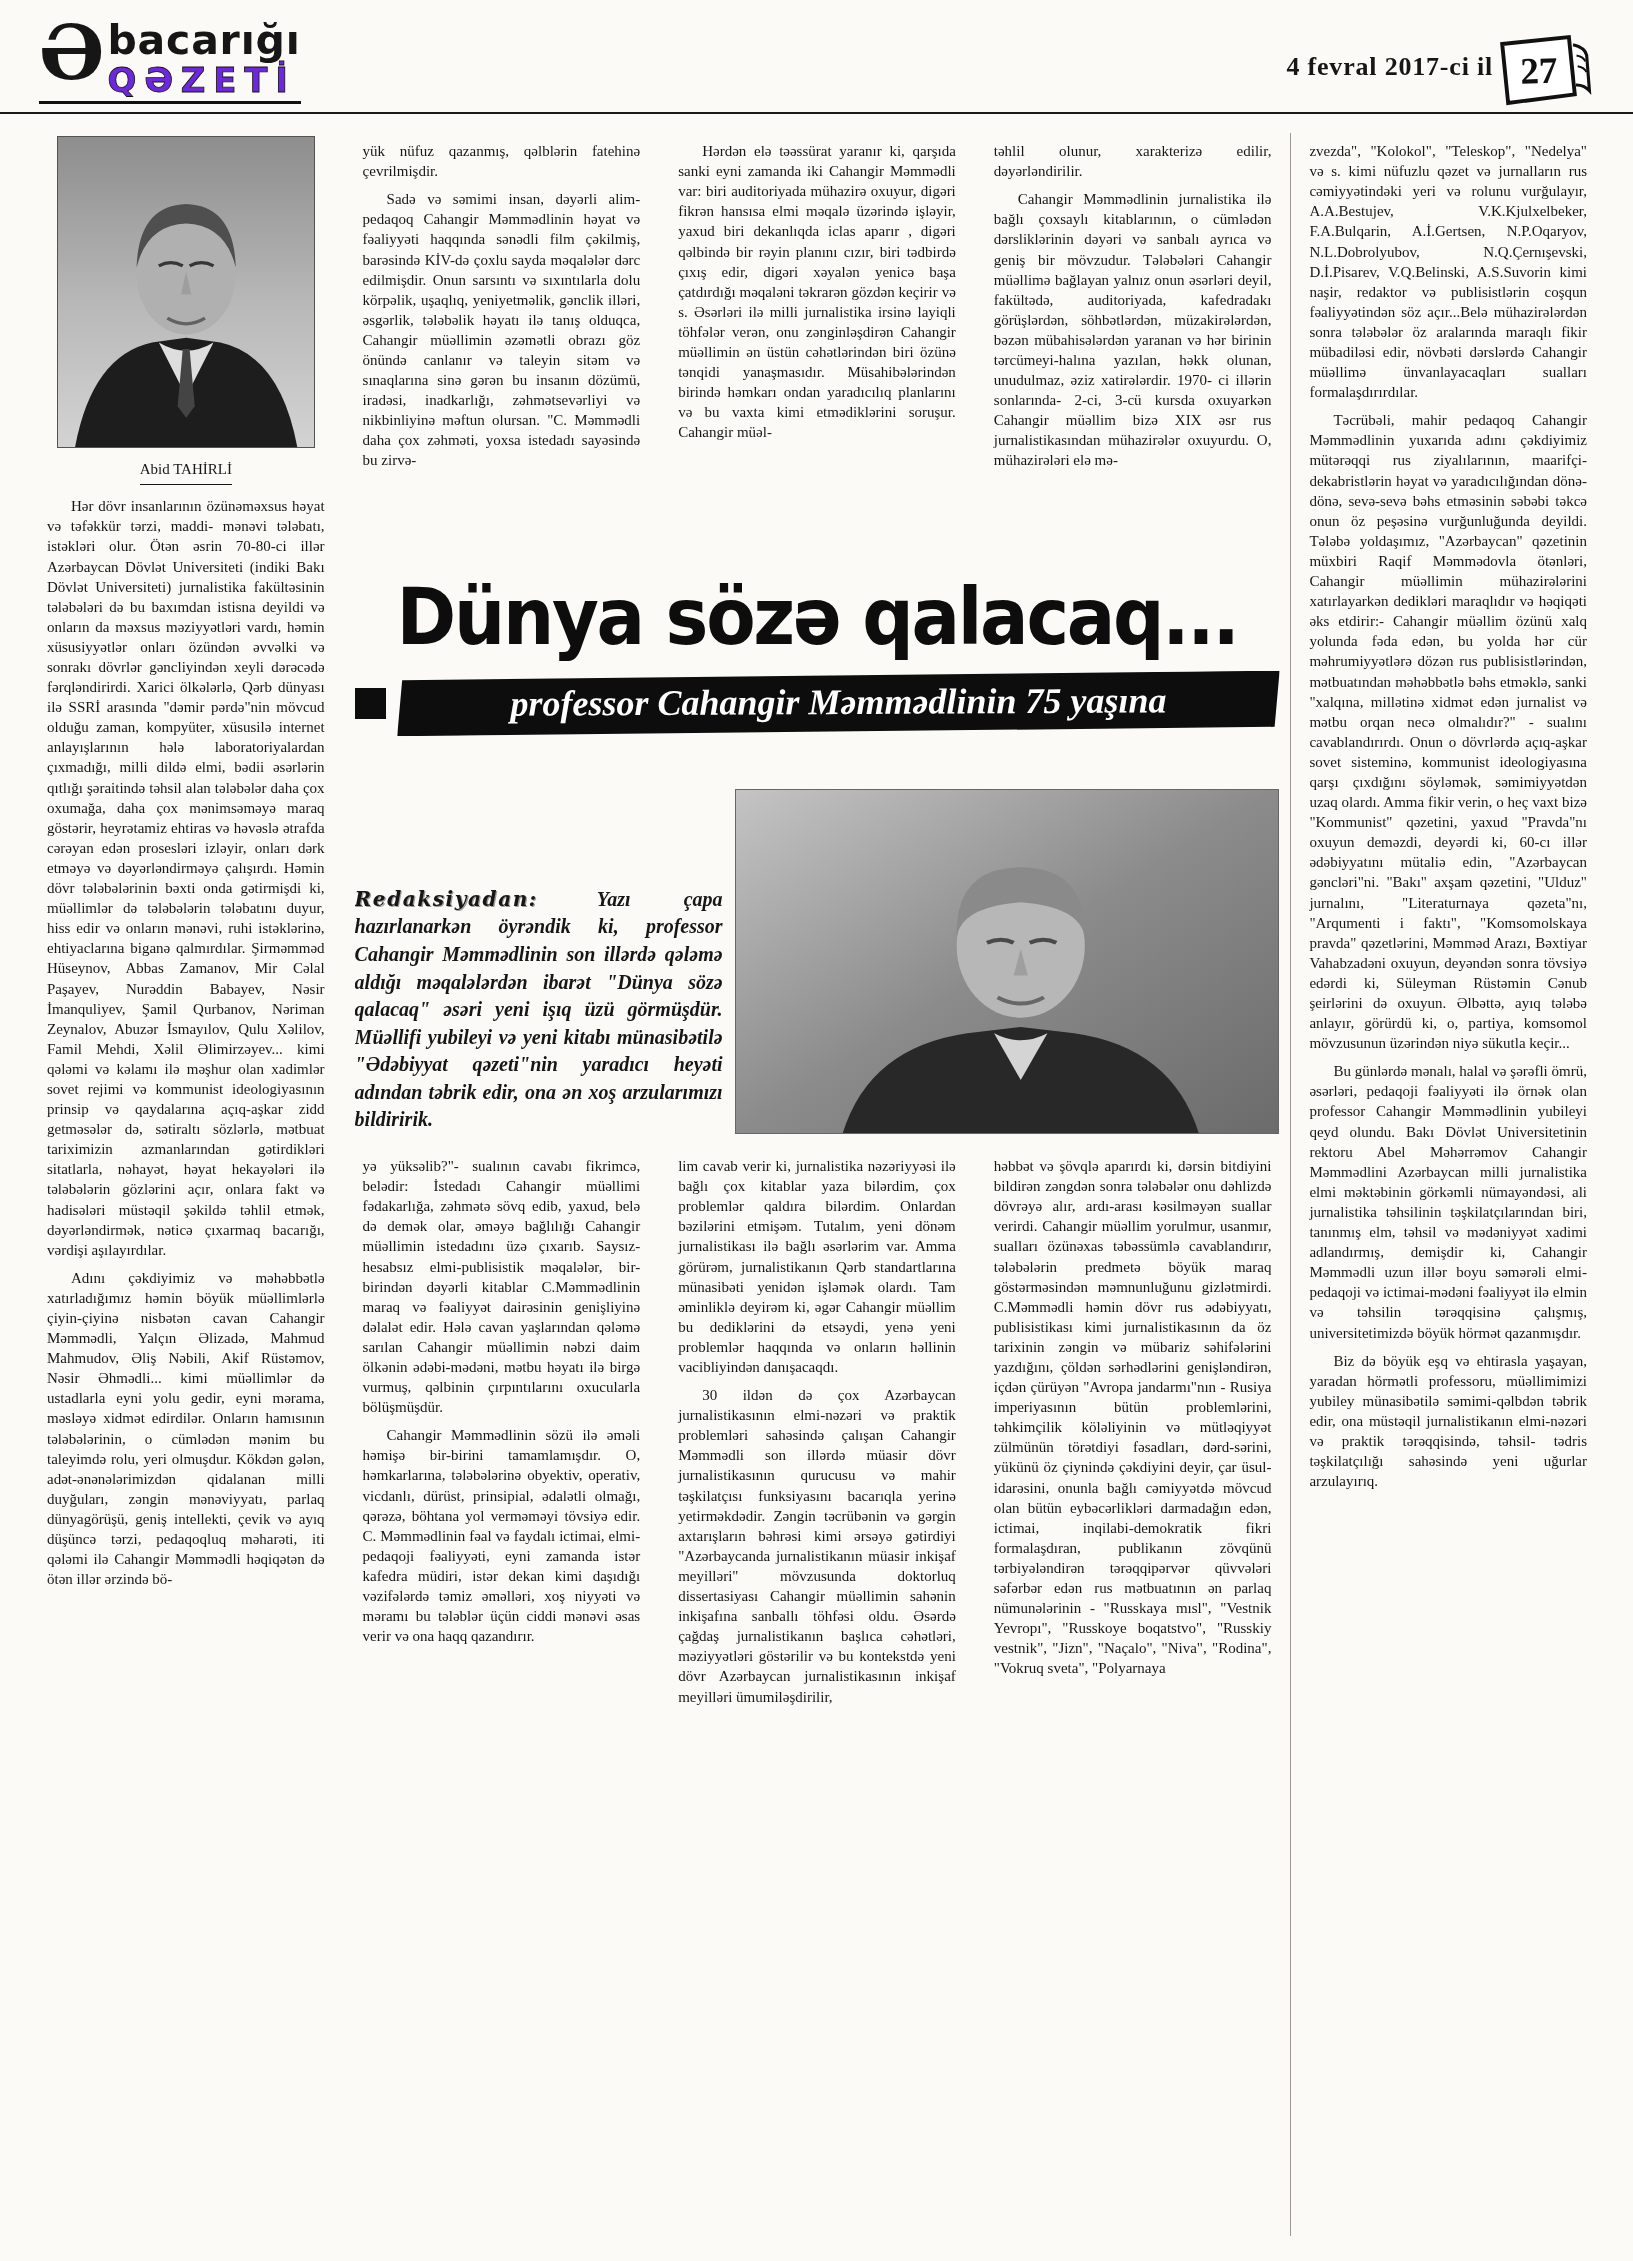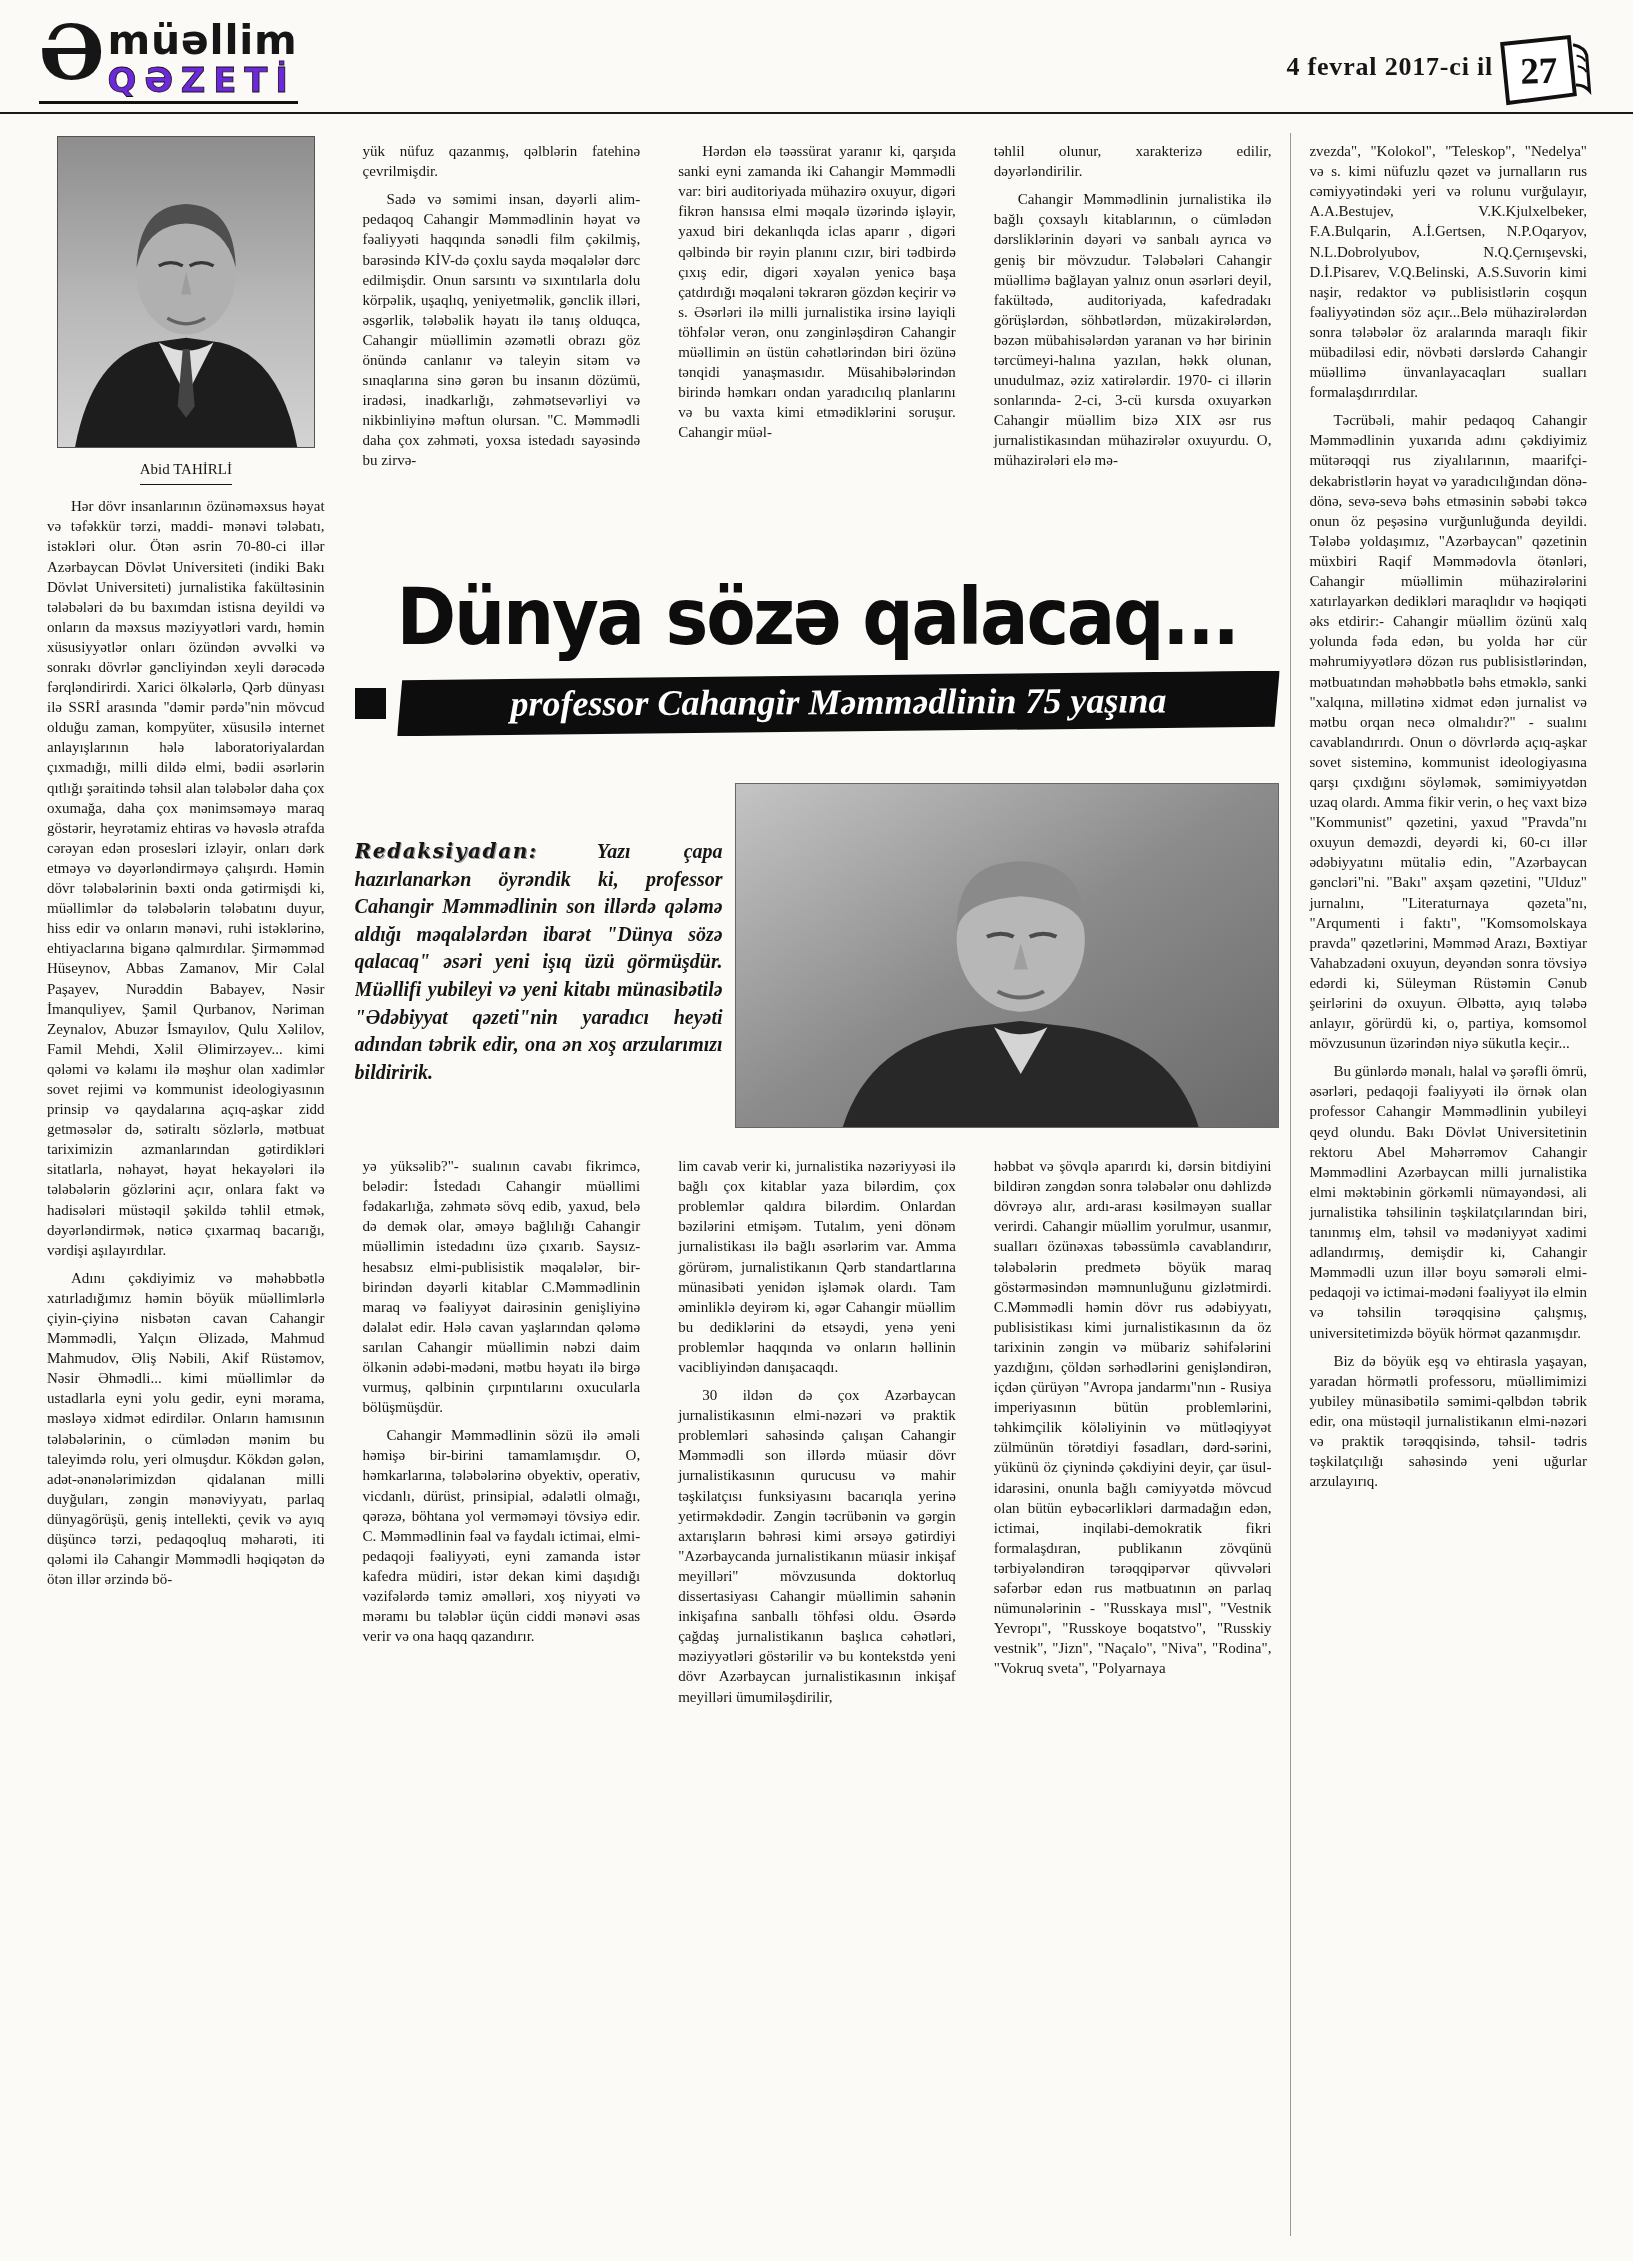--- a/index.html
+++ b/index.html
@@ -43,21 +43,21 @@
   }
   .col { font-size:15px; line-height:1.34; text-align:justify; }
   .col p { text-indent:1.6em; margin:8px; }
   .cont p:first-child { text-indent:0; }
   .col-1 { grid-column:1; grid-row:1 / 5; }
   .mt2 { grid-column:2; grid-row:1; }
   .mt3 { grid-column:3; grid-row:1; }
   .mt4 { grid-column:4; grid-row:1; }
   .mid-top { overflow:hidden; }
   .headline-block { grid-column:2 / 5; grid-row:2; padding-top:11px; }
-  .editorial { grid-column:2 / 5; grid-row:3; display:flex; gap:12px; align-items:center; overflow:hidden; padding-top:9.4px; }
+  .editorial { grid-column:2 / 5; grid-row:3; display:flex; gap:12px; align-items:flex-end; overflow:hidden; padding-top:9.4px; }
   .mb2 { grid-column:2; grid-row:4; }
   .mb3 { grid-column:3; grid-row:4; }
   .mb4 { grid-column:4; grid-row:4; }
   .mid-bottom { padding-top:14px; overflow:hidden; }
   .col-5 { grid-column:5; grid-row:1 / 5; border-left:0.8px solid #9a9890; padding-left:10px; margin-left:-11px; }
   
   .author-photo {
     width:88%; height:312px; margin:3.1px auto 0 auto; display:block;
     border:0.8px solid #555; filter:grayscale(1) contrast(1.05);
   }
@@ -98,21 +98,21 @@
 </style>
 </head>
 <body>
 
 <div class="page">
 
   <header class="masthead">
     <div class="logo">
       <span class="logo-schwa">Ə</span>
       <div class="logo-text">
-        <div class="logo-line1">müəllim</div>
+        <div class="logo-line1">bacarığı</div>
         <div class="logo-line2">QƏZETİ</div>
       </div>
     </div>
     <div class="head-right">
       <div class="issue-date">4 fevral 2017-ci il</div>
       <div class="page-box">
         <svg width="98" height="75" viewBox="0 0 126 96">
           <path d="M8 12 L94 6 L99 80 L13 88 Z" fill="#ffffff" stroke="#111" stroke-width="5"></path>
           <path d="M99 16 q15 4 17 14 l2 46 q-7 -8 -17 -8" fill="#ffffff" stroke="#111" stroke-width="4"></path>
           <path d="M103 30 q9 2 11 8 M104 44 q9 2 11 8" stroke="#111" stroke-width="2.5" fill="none"></path>

